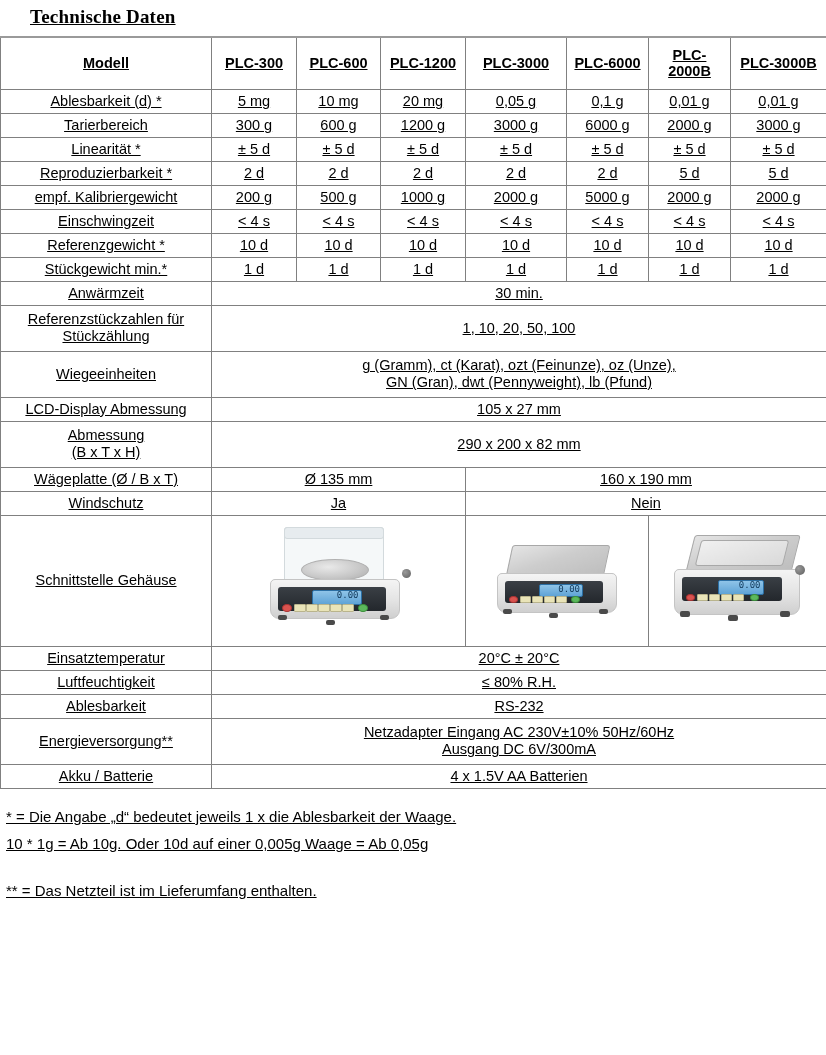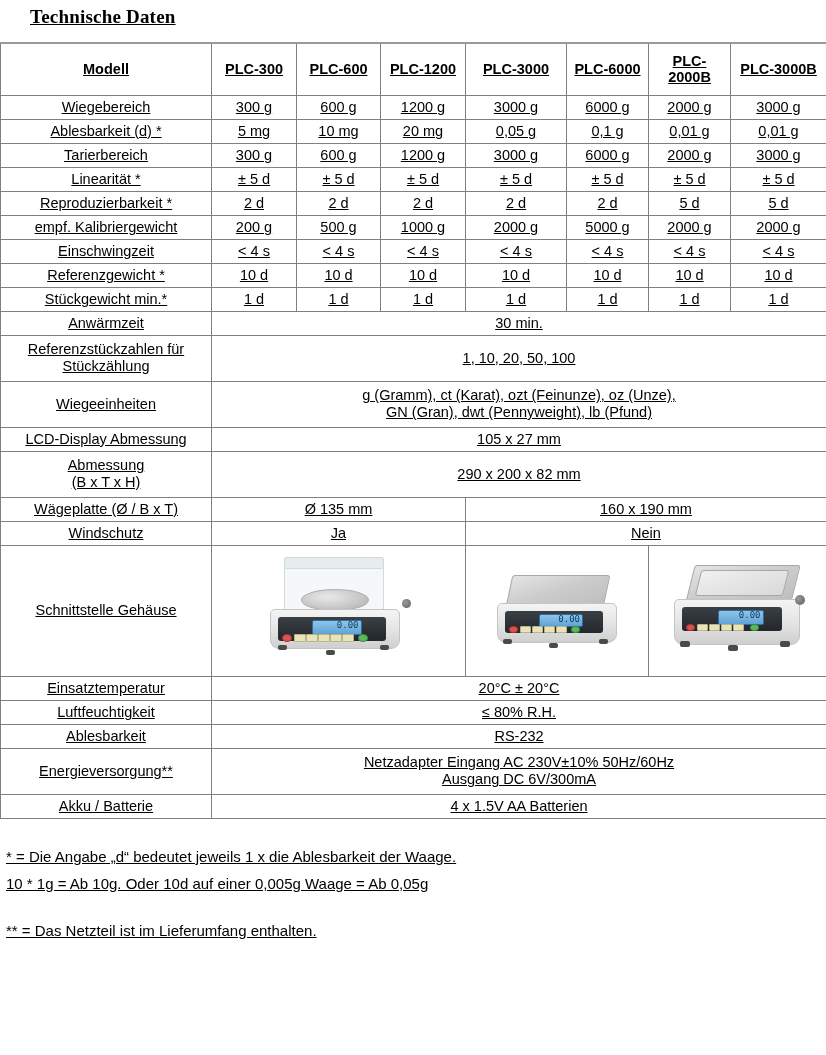--- a/index.html
+++ b/index.html
@@ -28,21 +28,21 @@
     font-size: 19px;
     letter-spacing: 0.2px;
     padding: 4px 0 0 30px;
     margin: 0;
     line-height: 26px;
   }
   table.spec {
     border-collapse: collapse;
     table-layout: fixed;
     width: 826px;
-    margin-top: 12px;
+    margin-top: 6px;
     font-size: 14.5px;
   }
   table.spec td, table.spec th {
     border: 1px solid #808080;
     text-align: center;
     vertical-align: middle;
     padding: 2px 3px;
     font-weight: normal;
     line-height: 1.15;
     box-sizing: border-box;
@@ -71,21 +71,21 @@
   .img-cell {
     position: relative;
     overflow: hidden;
   }
   .scale-img {
     width: 100%;
     height: 130px;
     position: relative;
   }
   .footnotes {
-    margin-top: 24px;
+    margin-top: 14px;
     padding: 0 14px 0 6px;
     font-size: 15px;
     line-height: 27px;
   }
   .footnotes p {
     margin: 0 0 0 0;
   }
   .fn-gap { height: 20px; }
   
   .scale-art {
@@ -181,30 +181,20 @@
         <th>PLC-1200</th>
         <th>PLC-3000</th>
         <th>PLC-6000</th>
         <th>PLC-2000B</th>
         <th>PLC-3000B</th>
       </tr>
     </thead>
     <tbody>
 
       <tr class="datarow">
-        <td>Wiegebereich</td>
-        <td>300 g</td>
-        <td>600 g</td>
-        <td>1200 g</td>
-        <td>3000 g</td>
-        <td>6000 g</td>
-        <td>2000 g</td>
-        <td>3000 g</td>
-      </tr>
-      <tr class="datarow">
         <td>Ablesbarkeit (d) *</td>
         <td>5 mg</td>
         <td>10 mg</td>
         <td>20 mg</td>
         <td>0,05 g</td>
         <td>0,1 g</td>
         <td>0,01 g</td>
         <td>0,01 g</td>
       </tr>
       <tr class="datarow">

